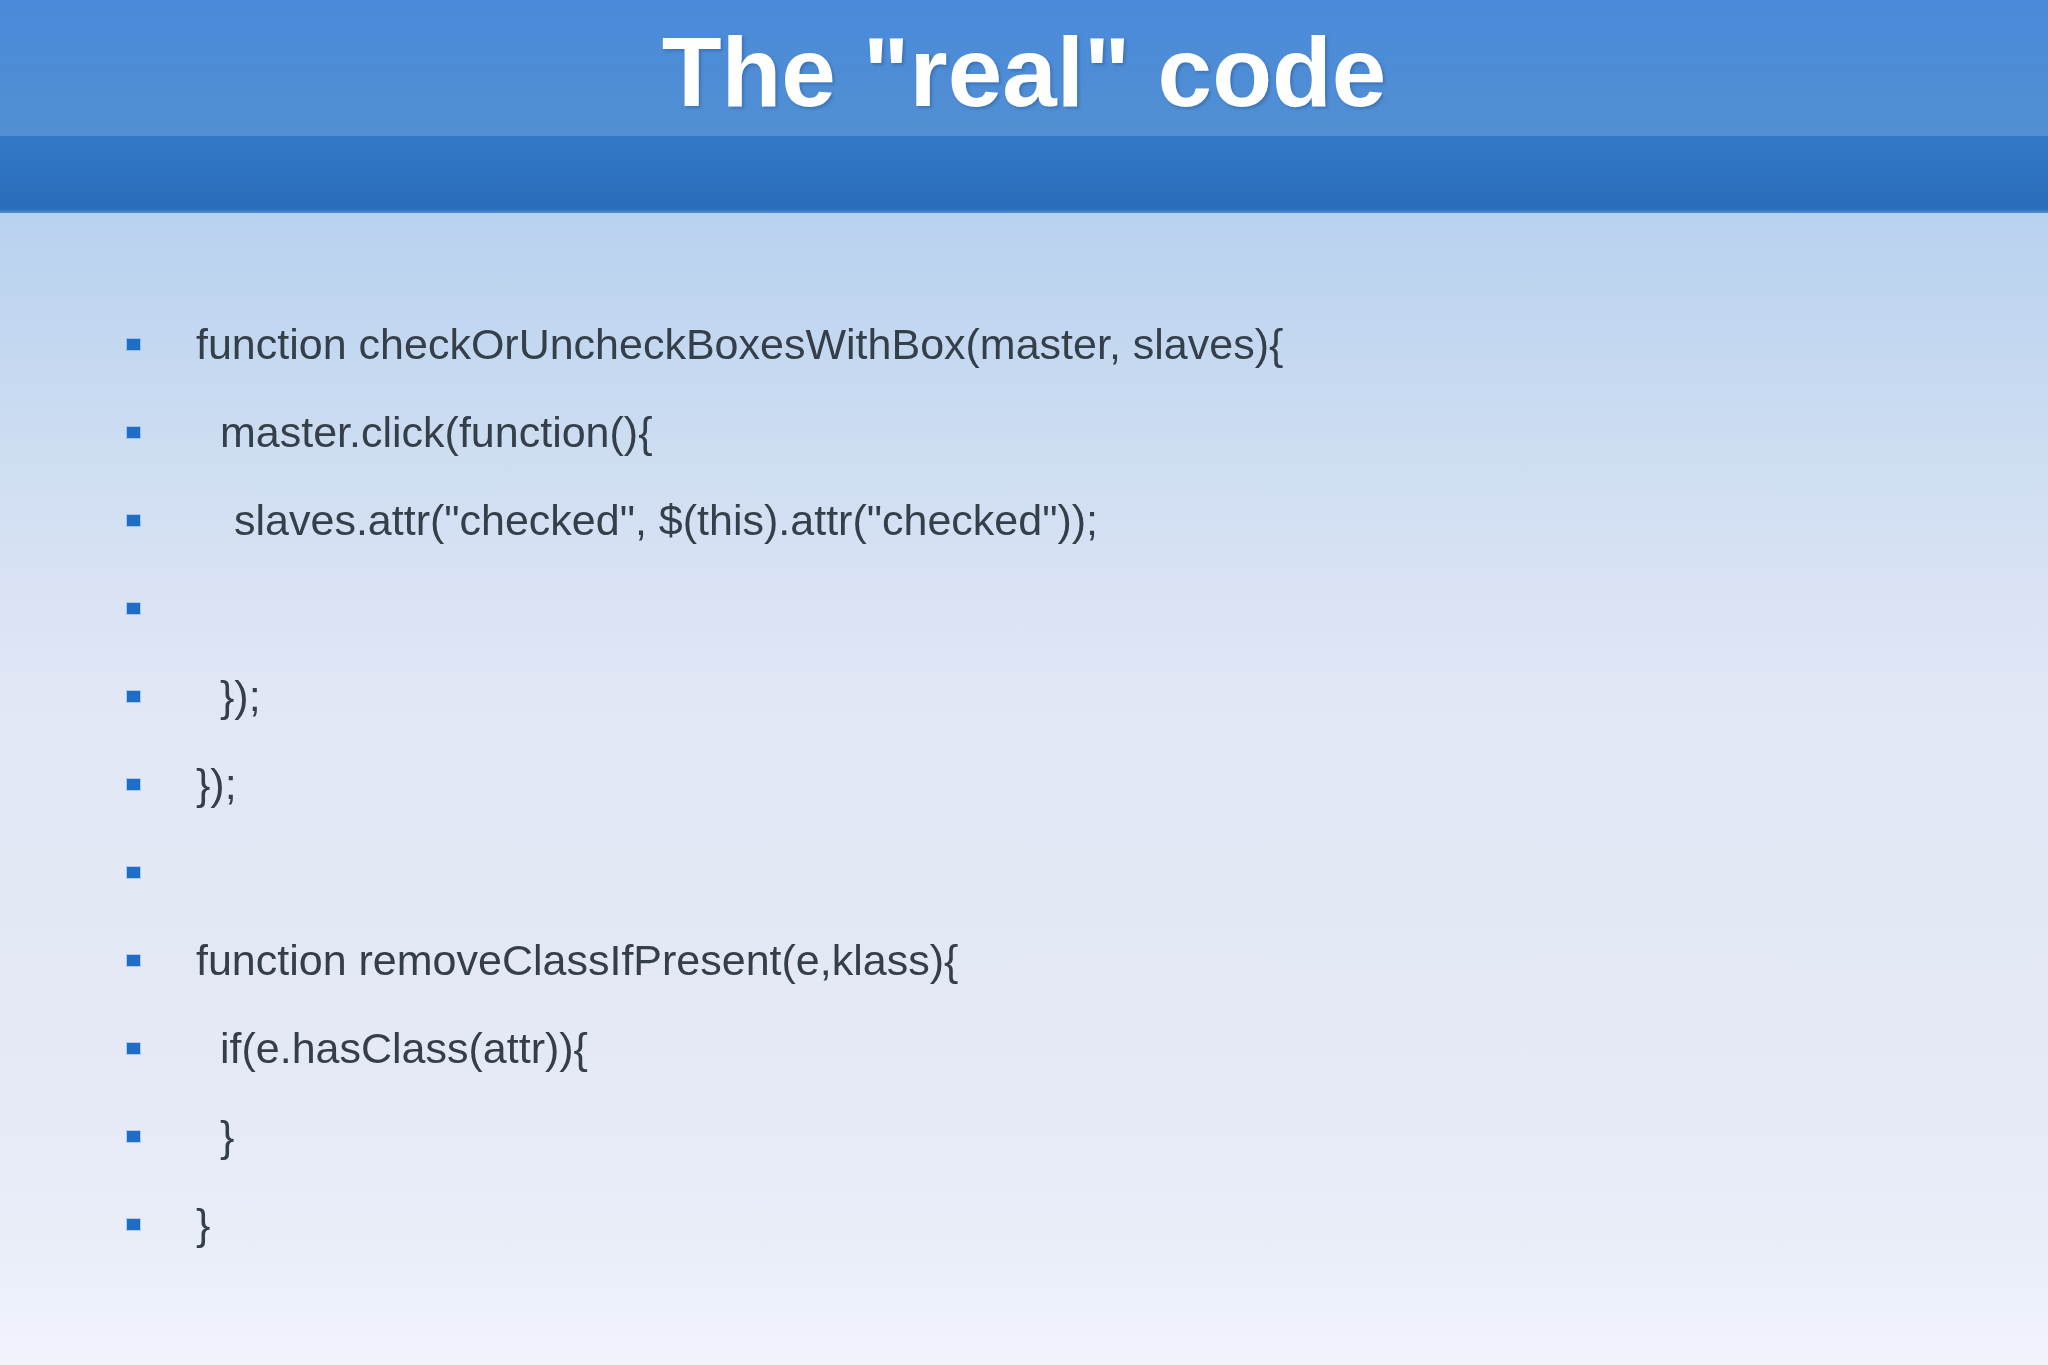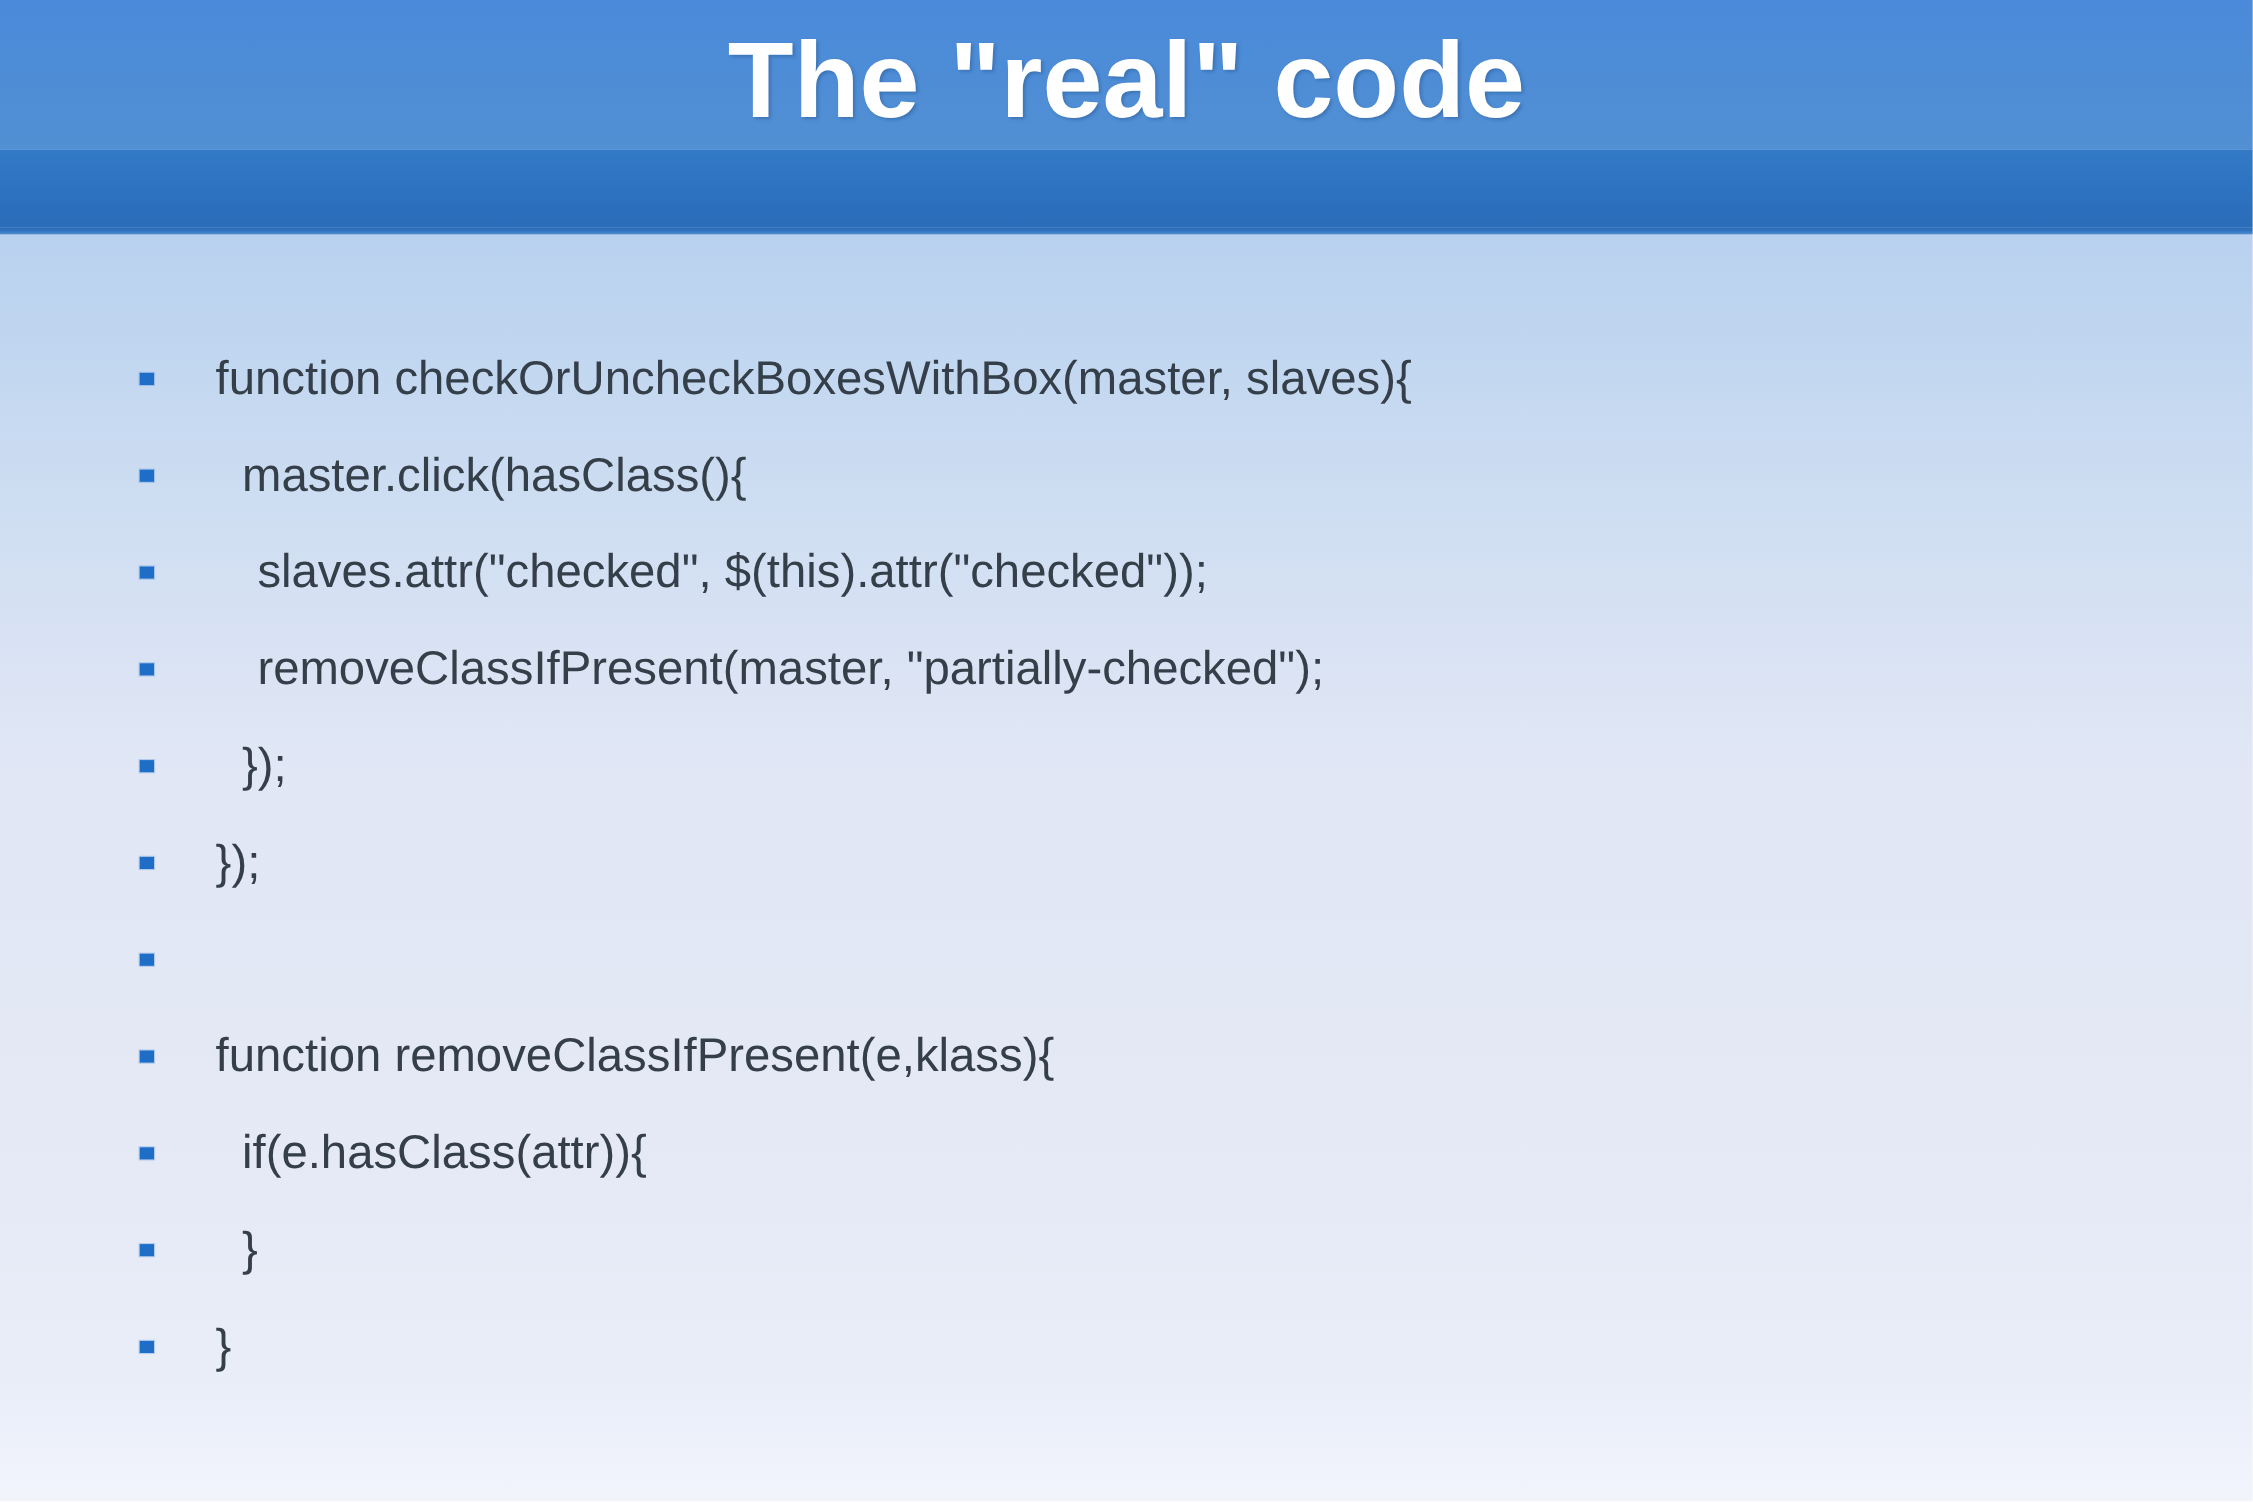--- a/index.html
+++ b/index.html
@@ -134,31 +134,30 @@
 
   <div class="body">
 
     <div class="bullet-row">
       <span class="bullet-marker"></span>
       <span class="bullet-text indent-0">function checkOrUncheckBoxesWithBox(master, slaves){</span>
     </div>
 
     <div class="bullet-row">
       <span class="bullet-marker"></span>
-      <span class="bullet-text indent-1">master.click(hasClass(){</span>
+      <span class="bullet-text indent-1">master.click(function(){</span>
     </div>
 
     <div class="bullet-row">
       <span class="bullet-marker"></span>
       <span class="bullet-text indent-2">slaves.attr("checked", $(this).attr("checked"));</span>
     </div>
 
     <div class="bullet-row">
       <span class="bullet-marker"></span>
-      <span class="bullet-text indent-2">removeClassIfPresent(master, "partially-checked");</span>
     </div>
 
     <div class="bullet-row">
       <span class="bullet-marker"></span>
       <span class="bullet-text indent-1">});</span>
     </div>
 
     <div class="bullet-row">
       <span class="bullet-marker"></span>
       <span class="bullet-text indent-0">});</span>

